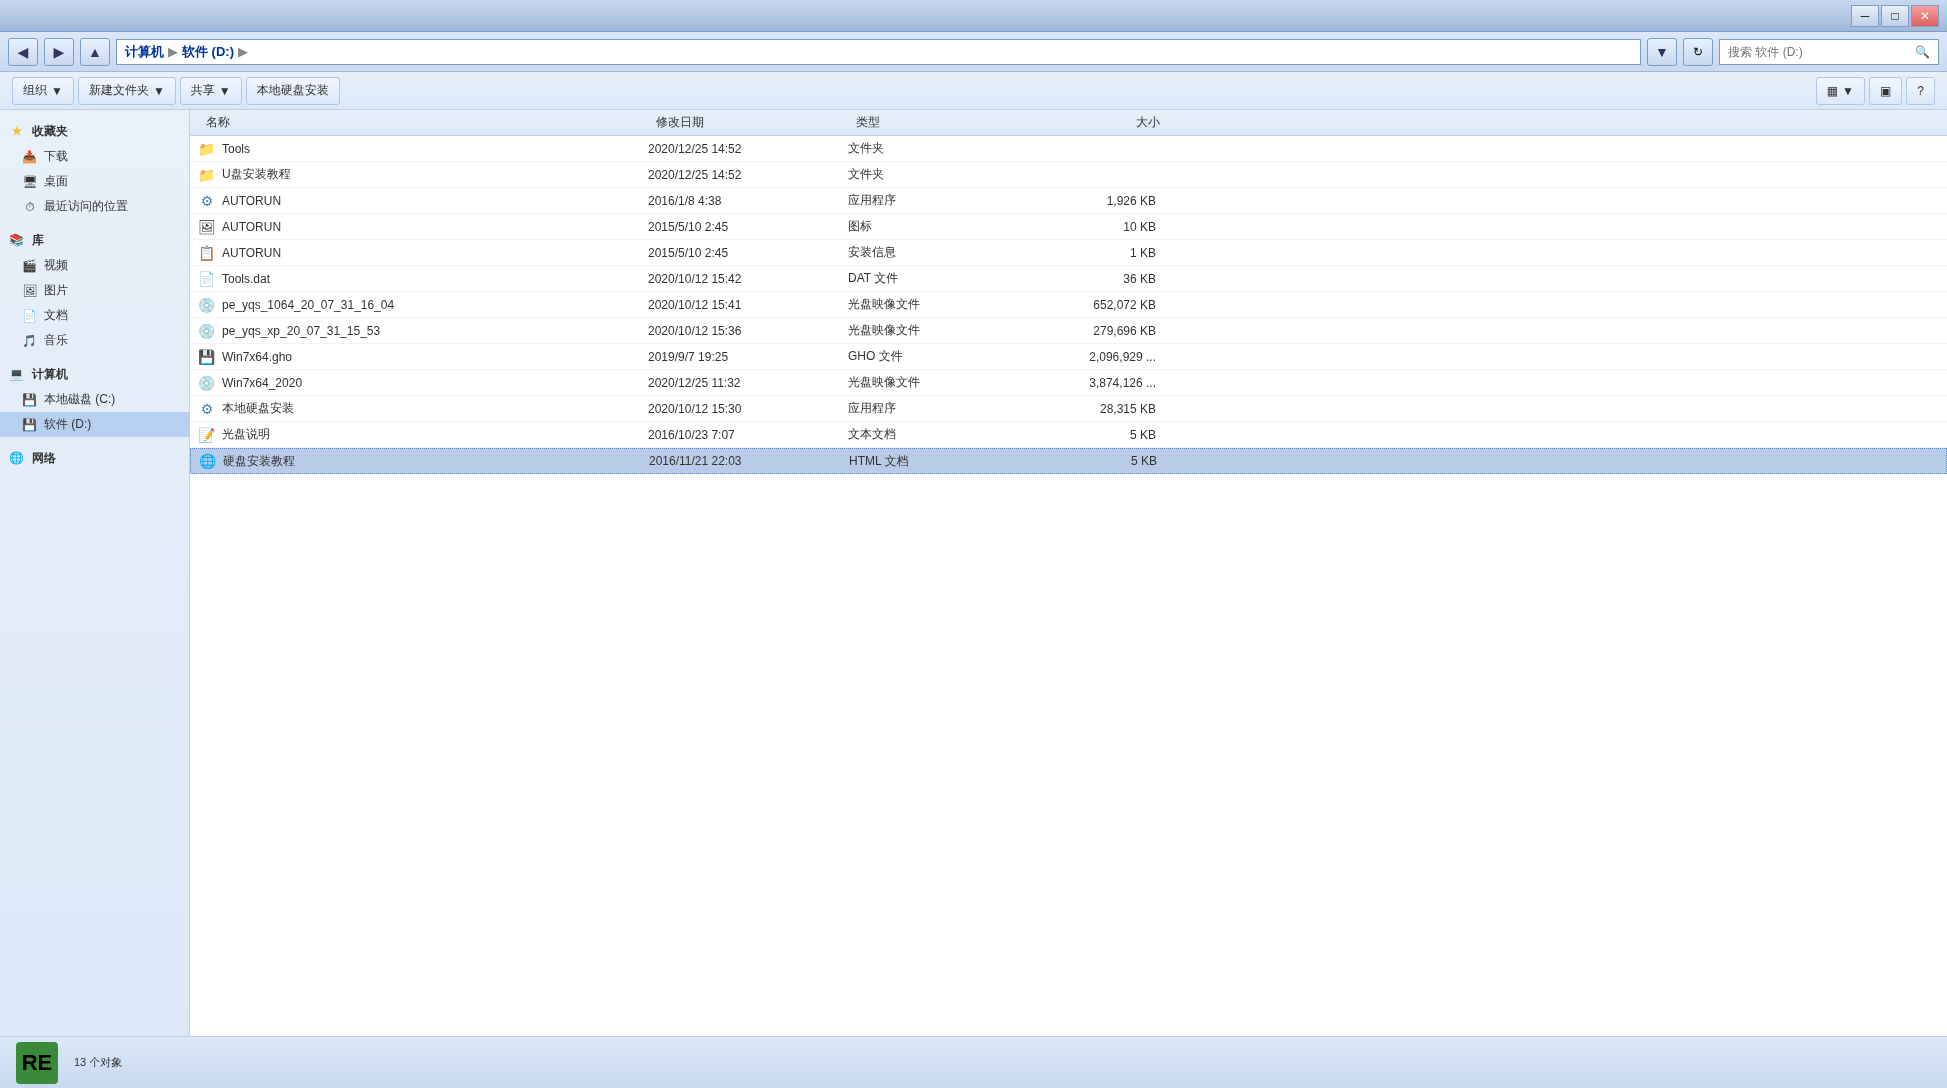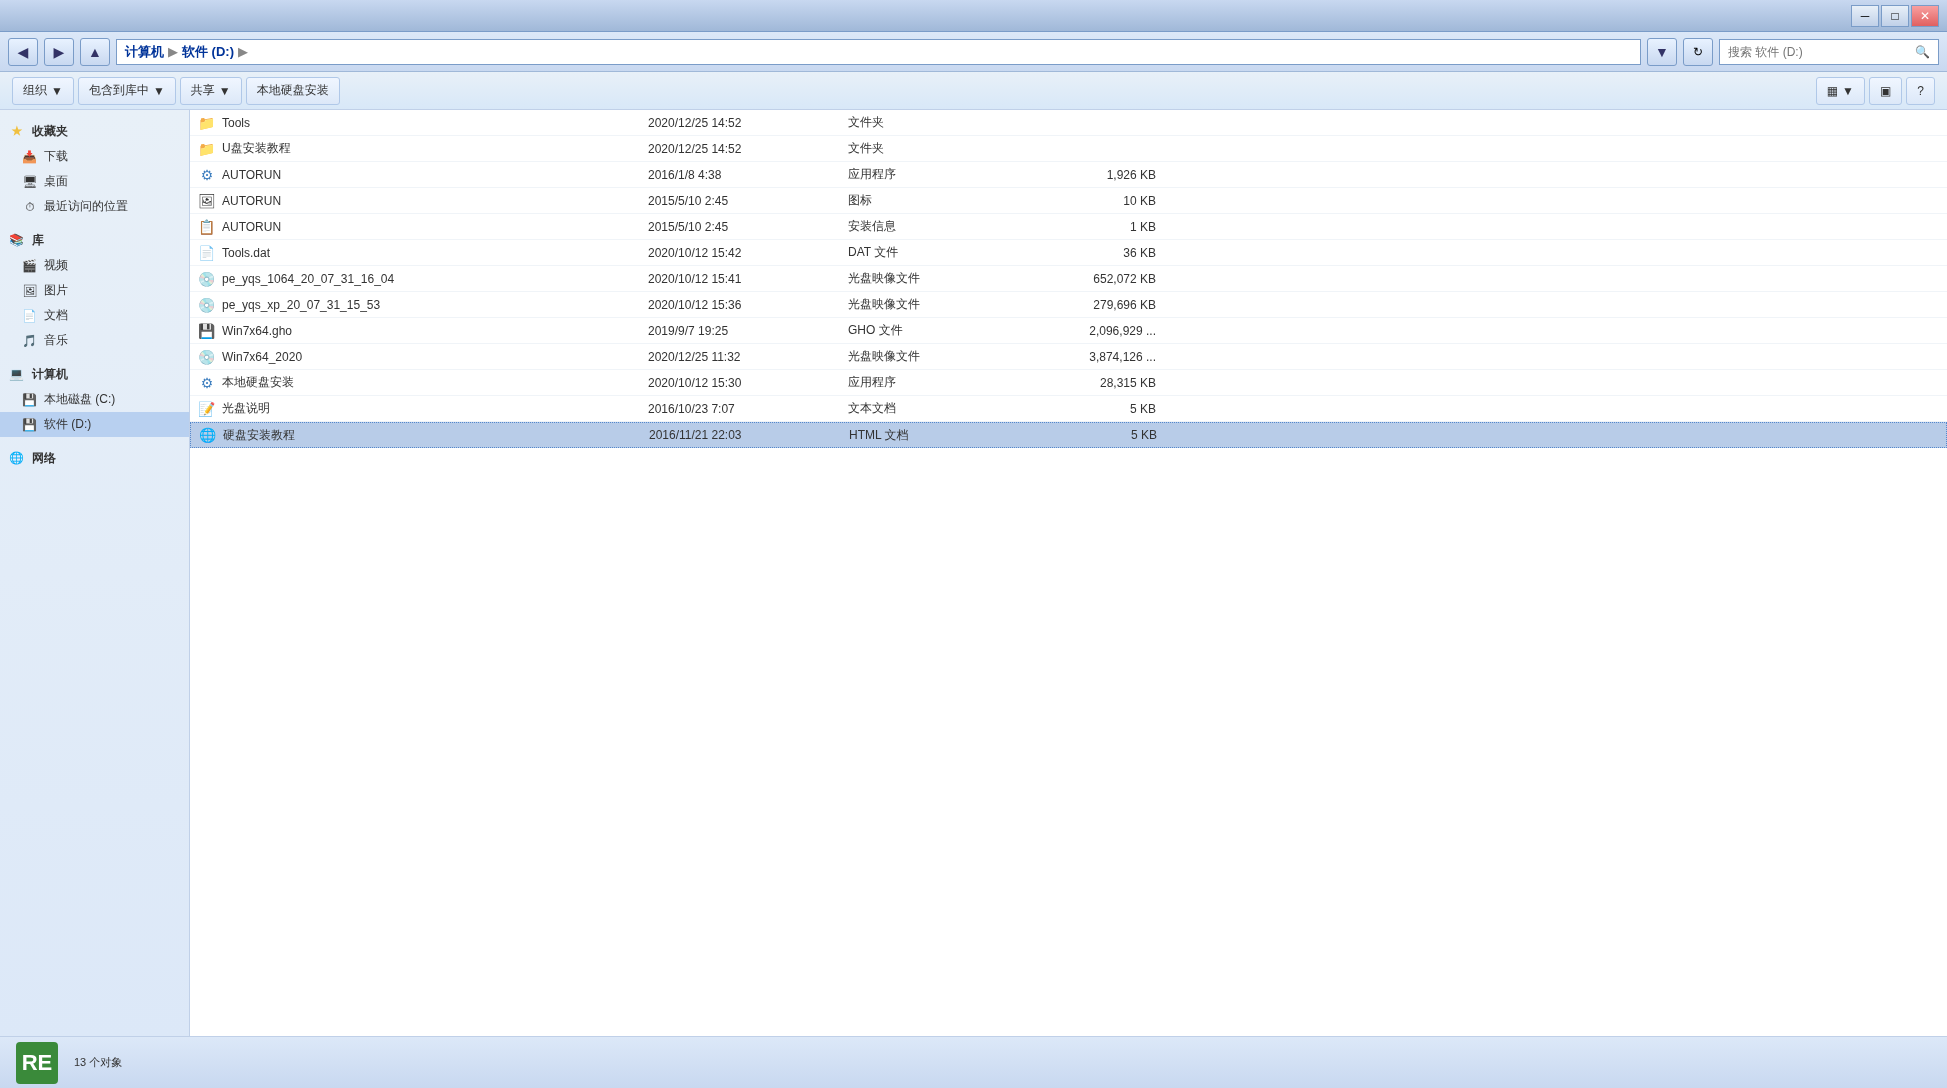--- a/index.html
+++ b/index.html
@@ -274,21 +274,21 @@
       gap: 16px;
     }
     .status-logo {
       width: 42px;
       height: 42px;
       background: #3a8a3a;
       border-radius: 4px;
       display: flex;
       align-items: center;
       justify-content: center;
-      color: #ffffff;
+      color: #000000;
       font-size: 22px;
       font-weight: bold;
     }
     .status-text {
       font-size: 11px;
       color: #333;
     }
   </style>
 </head>
 <body>
@@ -318,21 +318,21 @@
     <span>🔍</span>
   </div>
 </div>
 
 <div class="toolbar">
   <div class="toolbar-btn">
     <span>组织</span>
     <span>▼</span>
   </div>
   <div class="toolbar-btn">
-    <span>包含到库中</span>
+    <span>新建文件夹</span>
     <span>▼</span>
   </div>
   <div class="toolbar-btn">
     <span>共享</span>
     <span>▼</span>
   </div>
   <div class="toolbar-btn">
     <span>本地硬盘安装</span>
   </div>
   <div style="flex:1"></div>
@@ -413,20 +413,26 @@
       <div class="sidebar-header">
         <span class="icon">🌐</span>
         <span>网络</span>
       </div>
     </div>
 
   </div>
 
   <div class="file-area">
 
+    <div class="col-headers">
+      <div class="col-header name">名称</div>
+      <div class="col-header date">修改日期</div>
+      <div class="col-header type">类型</div>
+      <div class="col-header size">大小</div>
+    </div>
 
     <div class="file-list" id="file-list">
     <div class="file-row">
     <div class="file-cell name">
       <span class="file-icon folder-icon">📁</span>
       <span>Tools</span>
     </div>
     <div class="file-cell date">2020/12/25 14:52</div>
     <div class="file-cell type">文件夹</div>
     <div class="file-cell size"></div>

